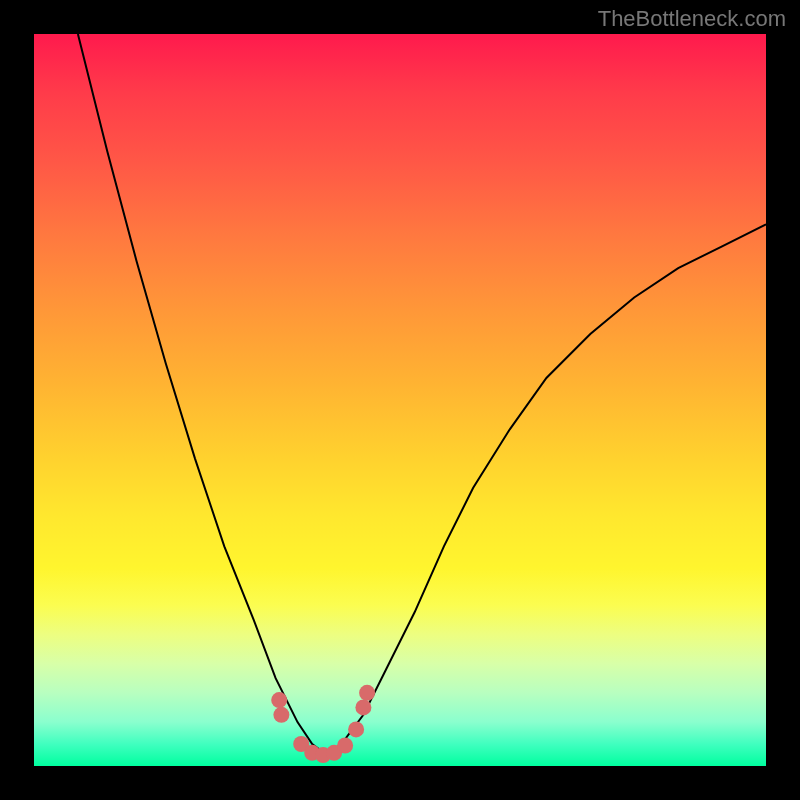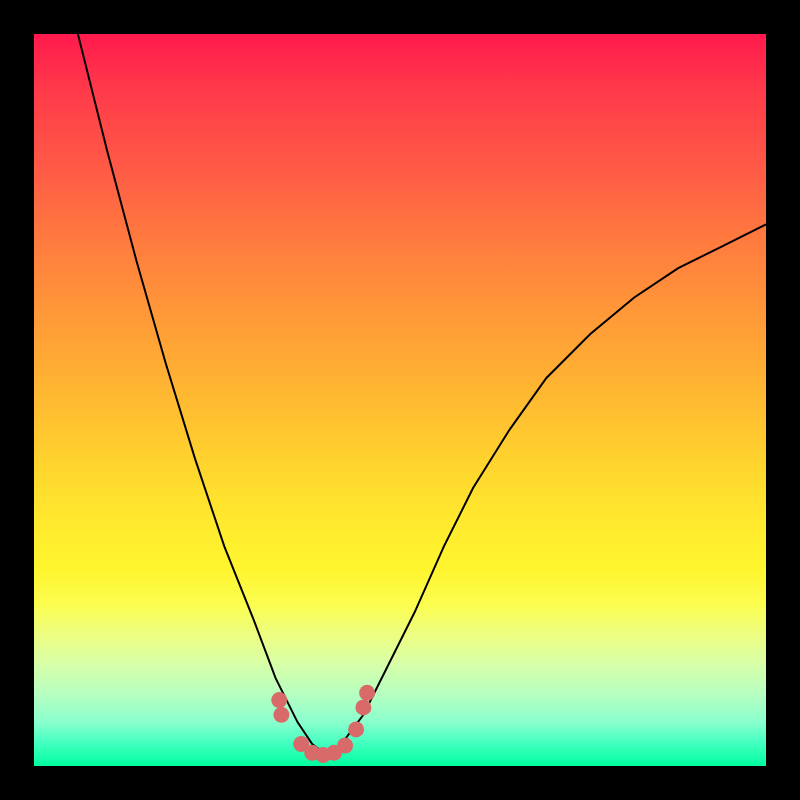--- a/index.html
+++ b/index.html
@@ -72,20 +72,21 @@
     fill: none;
     stroke: #000;
     stroke-width: 2;
   }
 </style>
 </head>
 <body>
 
 <div class="outer-frame">
 
+  <div class="watermark">TheBottleneck.com</div>
 
   <div class="plot-area">
     <div class="gradient"></div>
 
     <svg class="curve-layer" viewBox="0 0 732 732" preserveAspectRatio="none">
       <path id="main-curve-path" class="main-curve" d="M43.9 0.0 L73.2 117.1 L102.5 226.9 L131.8 329.4 L161.0 424.6 L190.3 512.4 L219.6 585.6 L241.6 644.2 L263.5 688.1 L278.2 710.0 L292.8 721.0 L307.4 710.0 L329.4 680.8 L351.4 636.8 L380.6 578.3 L409.9 512.4 L439.2 453.8 L475.8 395.3 L512.4 344.0 L556.3 300.1 L600.2 263.5 L644.2 234.2 L688.1 212.3 L732.0 190.3"></path>
       <g id="marker-group">
           <circle cx="245.2" cy="666.1" r="8" class="dots"></circle>
           <circle cx="247.4" cy="680.8" r="8" class="dots"></circle>
           <circle cx="267.2" cy="710.0" r="8" class="dots"></circle>

